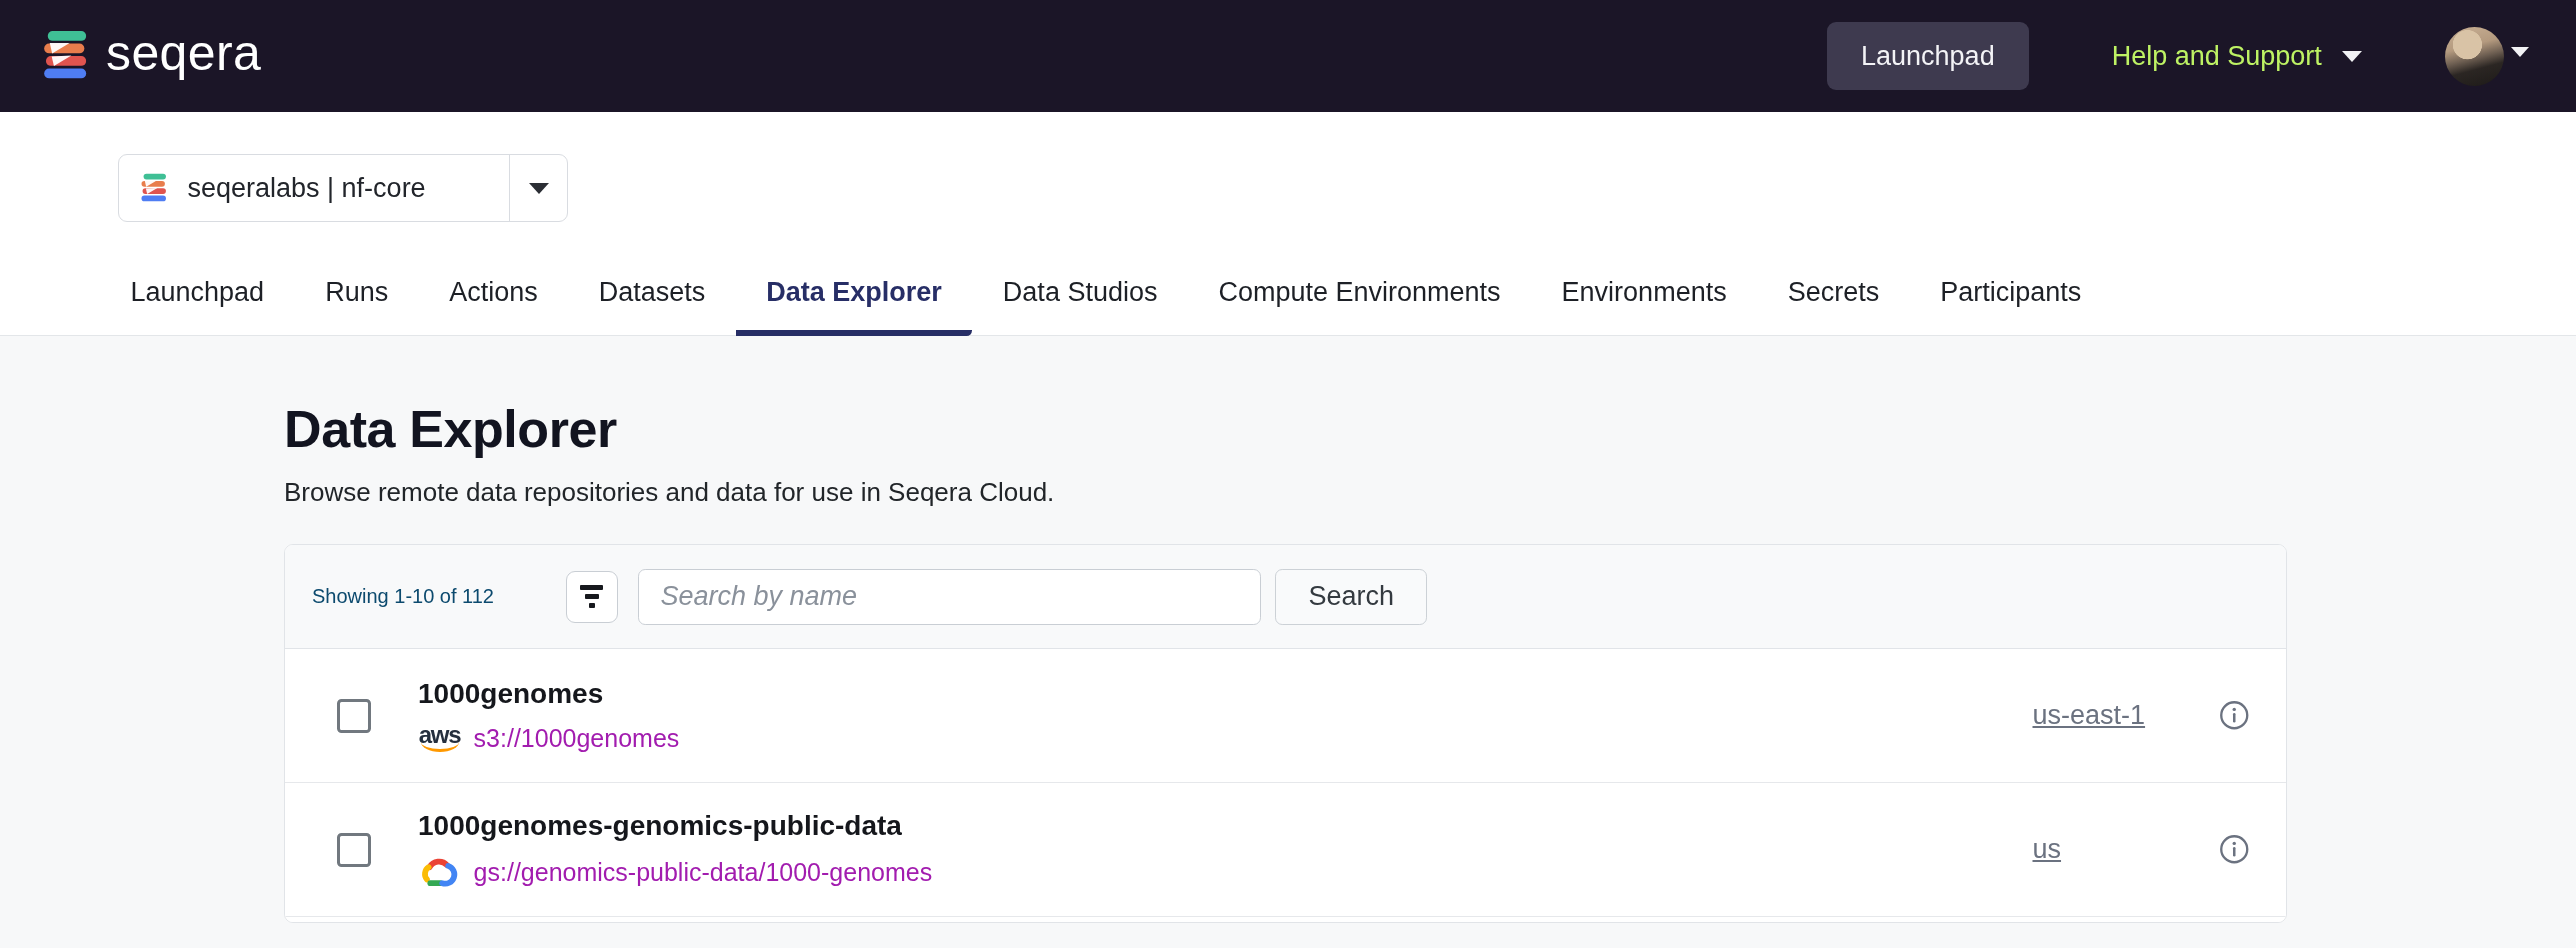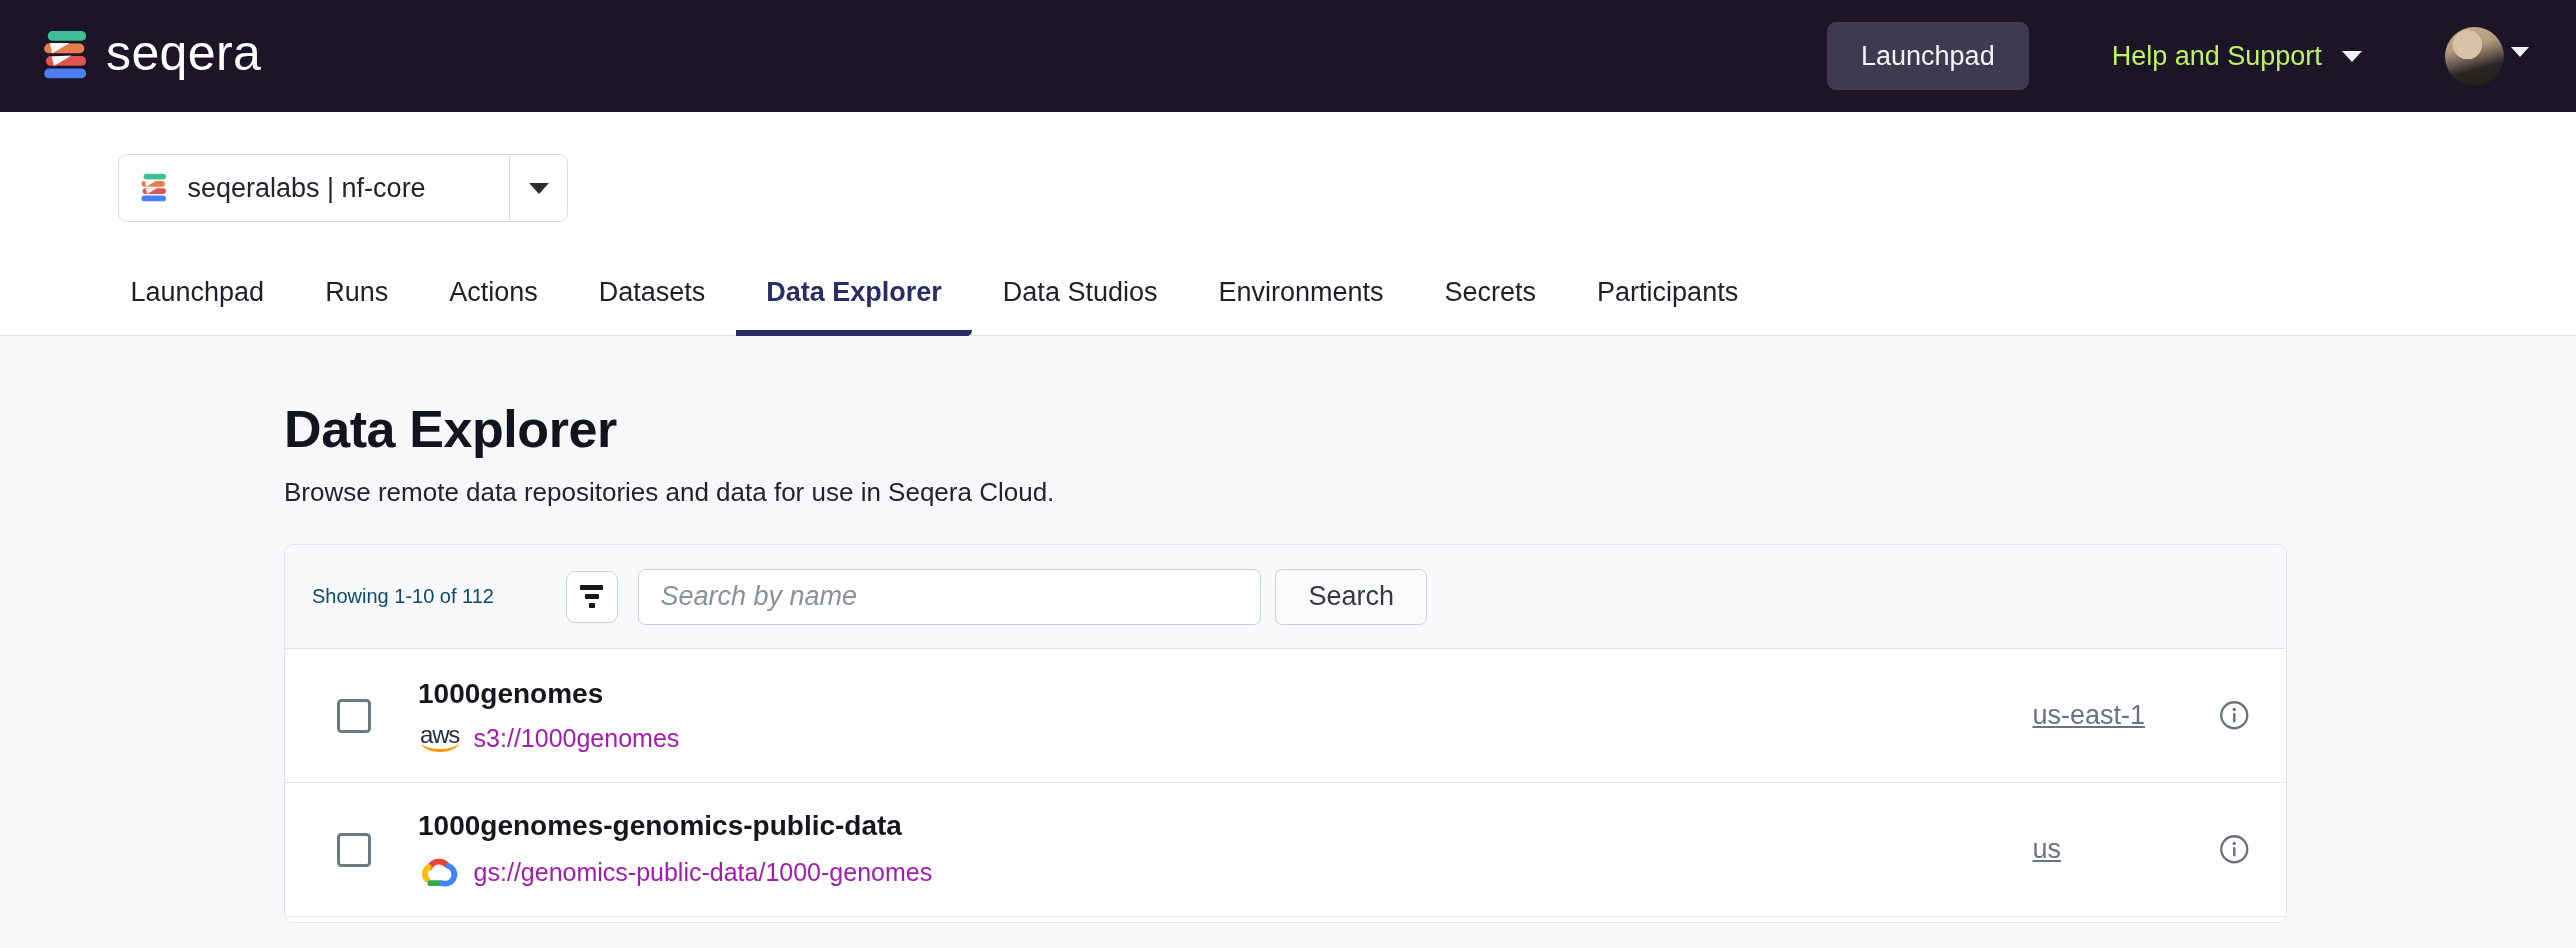--- a/index.html
+++ b/index.html
@@ -54,21 +54,21 @@
   .row-main { flex:1; display:flex; flex-direction:column; gap:14px; min-width:0; }
   .row-name { font-size:28px; font-weight:700; color:#15171c; }
   .row-sub { display:flex; align-items:center; gap:12.6px; }
   .row-uri { color:#a21caf; font-size:25px; }
   .row-region { width:152px; color:#6b7280; font-size:27px; flex:none;text-decoration:underline; }
   .info-gap { width:34px; flex:none; }
   .info-icon { flex:none; cursor:pointer; display:flex; }
 
   
   .aws-logo { display:inline-flex; flex-direction:column; align-items:center; width:43px; flex:none; }
-  .aws-text { font-size:24px; font-weight:400; color:#252f3e; letter-spacing:-1.3px; line-height:.85; }
+  .aws-text { font-size:24px; font-weight:700; color:#252f3e; letter-spacing:-1.3px; line-height:.85; }
   .aws-smile { width:38px; height:10px; border-bottom:3.6px solid #f90; border-radius:0 0 50% 50% / 0 0 100% 100%; margin-top:-2.7px; }
 
   .row-stub { height:5.4px; background:#fff; }
 </style>
 </head>
 <body>
 
 <header class="navbar">
   <div class="brand">
     <span style="display:flex;">
@@ -118,20 +118,21 @@
     </div>
   </div>
 
   <nav class="tabs">
     <div class="tab">Launchpad</div>
     <div class="tab">Runs</div>
     <div class="tab">Actions</div>
     <div class="tab">Datasets</div>
     <div class="tab active">Data Explorer</div>
     <div class="tab">Data Studios</div>
+    <div class="tab">Compute Environments</div>
     <div class="tab">Environments</div>
     <div class="tab">Secrets</div>
     <div class="tab">Participants</div>
   </nav>
 </div>
 
 <main class="content">
   <h1 class="page-title">Data Explorer</h1>
   <p class="page-subtitle">Browse remote data repositories and data for use in Seqera Cloud.</p>
 

